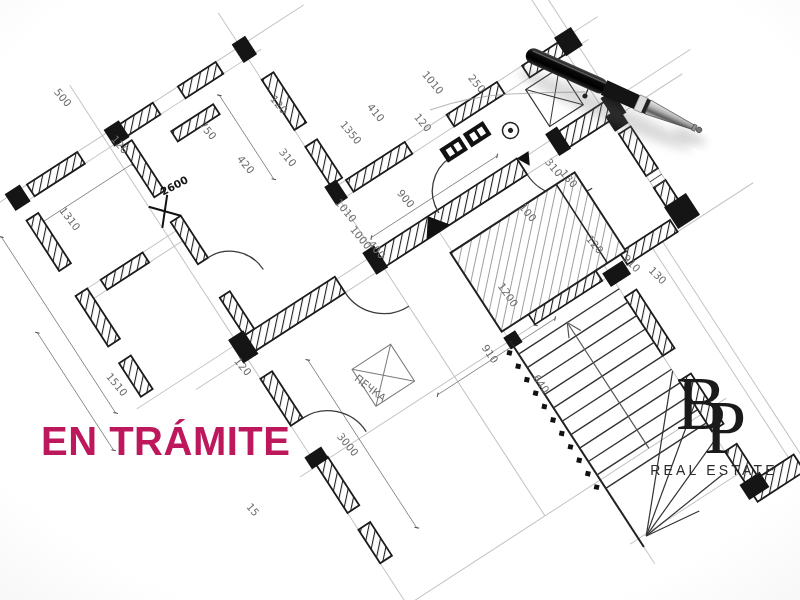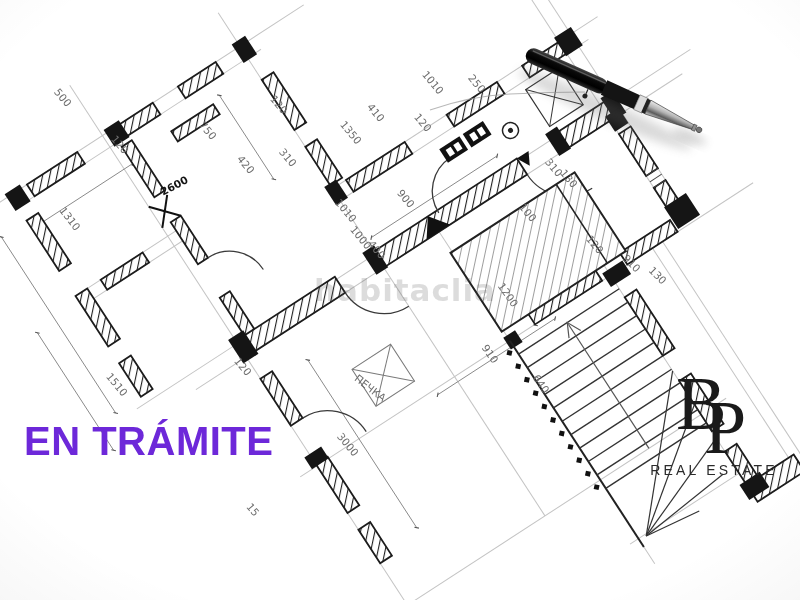--- a/index.html
+++ b/index.html
@@ -4,22 +4,22 @@
 <style>
   html,body{margin:0;padding:0;background:#e9e9e9;}
   .stage{position:relative;width:800px;height:600px;background:#ffffff;overflow:hidden;
          font-family:"Liberation Sans",sans-serif;}
   .stage svg{position:absolute;left:0;top:0;}
   .dim{font-family:"DejaVu Sans",sans-serif;font-size:10.5px;fill:#6e6e6e;text-anchor:middle;}
   .dim.bold{fill:#141414;font-weight:700;}
   .watermark{position:absolute;left:295px;top:272px;width:220px;text-align:center;
              font-family:"DejaVu Sans",sans-serif;font-weight:700;font-size:31px;
              color:rgba(80,80,80,0.20);letter-spacing:1px;user-select:none;}
-  .status{position:absolute;left:24px;top:421px;font-weight:800;font-size:40px;
-          color:#6d28d9;letter-spacing:0.5px;line-height:1;}
+  .status{position:absolute;left:41px;top:421px;font-weight:800;font-size:40px;
+          color:#be185d;letter-spacing:0.5px;line-height:1;}
   .logo{position:absolute;left:630px;top:363px;width:160px;height:120px;color:#1a1a1a;}
   .logo .mono{position:absolute;font-family:"Liberation Serif","DejaVu Serif",serif;
               font-size:76px;line-height:1;font-weight:400;}
   .logo .b{left:46px;top:2px;}
   .logo .p{left:74px;top:26px;}
   .logo .sub{position:absolute;left:14px;top:99px;width:140px;text-align:center;
              font-size:14px;letter-spacing:3.2px;color:#2b2b2b;font-family:"Liberation Sans",sans-serif;}
 </style>
 </head>
 <body>
@@ -281,21 +281,20 @@
     <polygon points="-22,-7.5 30,-2.2 30,2.2 -22,7.5" fill="url(#metal)" stroke="#333" stroke-width="0.6"></polygon>
     <rect x="27" y="-3.2" width="3.5" height="6.4" fill="#8f8f8f" stroke="#333" stroke-width="0.5"></rect>
     <circle cx="34" cy="0" r="2.8" fill="#777" stroke="#333" stroke-width="0.6"></circle>
     <line x1="-84" y1="8" x2="-84" y2="13" stroke="#222" stroke-width="1.2"></line>
     <circle cx="-84" cy="15.5" r="2.5" fill="#222"></circle>
   </g>
 
   <rect x="0" y="0" width="800" height="600" fill="url(#vig)"></rect>
 </svg>
 
-<div class="watermark">habitaclia</div>
 
 <div class="status">EN TRÁMITE</div>
 
 <div class="logo">
   <span class="mono b">B</span>
   <span class="mono p">P</span>
   <div class="sub">REAL ESTATE</div>
 </div>
 
 </div>

